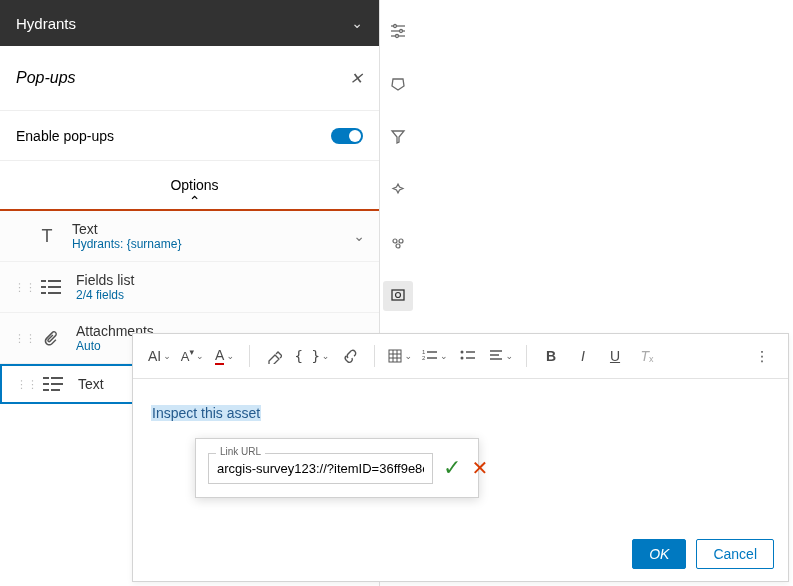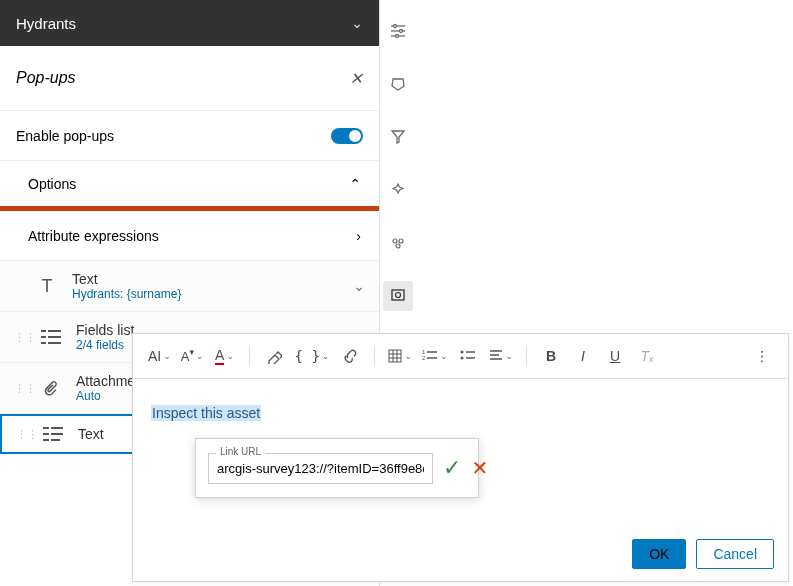--- a/index.html
+++ b/index.html
@@ -13,21 +13,21 @@
 
     .popups-row { display: flex; align-items: center; justify-content: space-between; height: 65px; padding: 0 16px; border-bottom: 1px solid #eee; font-style: italic; }
     .popups-row .label { font-size: 16px; }
     .close-x { color: #555; cursor: pointer; font-size: 16px; }
 
     .enable-row { display: flex; align-items: center; justify-content: space-between; height: 50px; padding: 0 16px; border-bottom: 1px solid #eee; }
 
     .toggle { width: 32px; height: 16px; background: #0079c1; border-radius: 10px; position: relative; cursor: pointer; }
     .toggle::after { content:""; position:absolute; right:2px; top:2px; width:12px; height:12px; background:#fff; border-radius:50%; }
 
-    .options-row { height: 50px; padding: 0 18px 0 28px; display: flex; align-items: center; justify-content: space-between; border-bottom: 5px solid #c2410c; cursor:pointer; }
+    .options-row { height: 50px; padding: 0 18px 0 28px; display: flex; align-items: center; justify-content: flex-end; border-bottom: 2px solid #c2410c; cursor:pointer;flex-direction:column; }
     .attr-row { height: 50px; padding: 0 18px 0 28px; display: flex; align-items: center; justify-content: space-between; border-bottom: 1px solid #eee; cursor:pointer; }
 
     .item-row { display: flex; align-items: center; padding: 10px 14px; border-bottom: 1px solid #f0f0f0; gap: 10px; cursor:pointer; background:#fcfcfc; }
     .item-row .grip { color: #bbb; font-size: 11px; width: 12px; }
     .item-row .icon-box { width: 30px; font-size: 18px; color: #555; display:flex; justify-content:center; }
     .item-row .content { flex: 1; overflow: hidden; }
     .item-row .primary { font-size: 14px; color:#333; white-space: nowrap; }
     .item-row .secondary { font-size: 12px; color:#0369a1; white-space: nowrap; }
     .item-row .caret { color:#777; }
     .item-row.selected { border: 2px solid #0079c1; background:#fff; }
@@ -47,21 +47,21 @@
 
     .link-popover { position:absolute; left:195px; top:438px; width:284px; height:60px; background:#fff; border:1px solid #d0d0d0; box-shadow: 0 2px 10px rgba(0,0,0,.15); display:flex; align-items:center; padding:0 12px; gap:10px; }
     .link-popover .fld { position:relative; flex:1; }
     .link-popover .fld label { position:absolute; top:-7px; left:8px; background:#fff; padding:0 4px; font-size:10px; color:#666; }
     .link-popover input { width:225px; border:1px solid #ccc; padding:7px 8px; font-size:13px; outline:none; text-decoration: underline wavy #e04040 1px; text-underline-offset:3px; }
     .link-popover .ok-icn { color:#2e8b2e; font-size:22px; cursor:pointer; }
     .link-popover .cancel-icn { color:#d83b01; font-size:20px; cursor:pointer; }
 
     .editor-actions { position:absolute; bottom:12px; right:14px; display:flex; gap:10px; }
     .btn { height:30px; padding:0 16px; border:1px solid #0079c1; border-radius:2px; cursor:pointer; display:flex; align-items:center; font-size:14px; }
-    .btn.primary { background:#0079c1; color:#000000; }
+    .btn.primary { background:#0079c1; color:#ffffff;font-style:italic; }
     .btn.secondary { background:#fff; color:#0079c1; }
 
     svg { display:block; }
   </style>
 </head>
 <body>
 
 <div class="left-panel">
 
   <div class="header-bar">
@@ -77,24 +77,20 @@
   <div class="enable-row">
     <span>Enable pop-ups</span>
     <span class="toggle"></span>
   </div>
 
   <div class="options-row">
     <span>Options</span>
     <span>⌃</span>
   </div>
 
-  <div class="attr-row">
-    <span>Attribute expressions</span>
-    <span>›</span>
-  </div>
 
   <div class="item-row" style="padding-left:32px;">
     <span class="icon-box">T</span>
     <span class="content">
       <div class="primary">Text</div>
       <div class="secondary">Hydrants: {surname}</div>
     </span>
     <span class="caret">⌄</span>
   </div>
 

